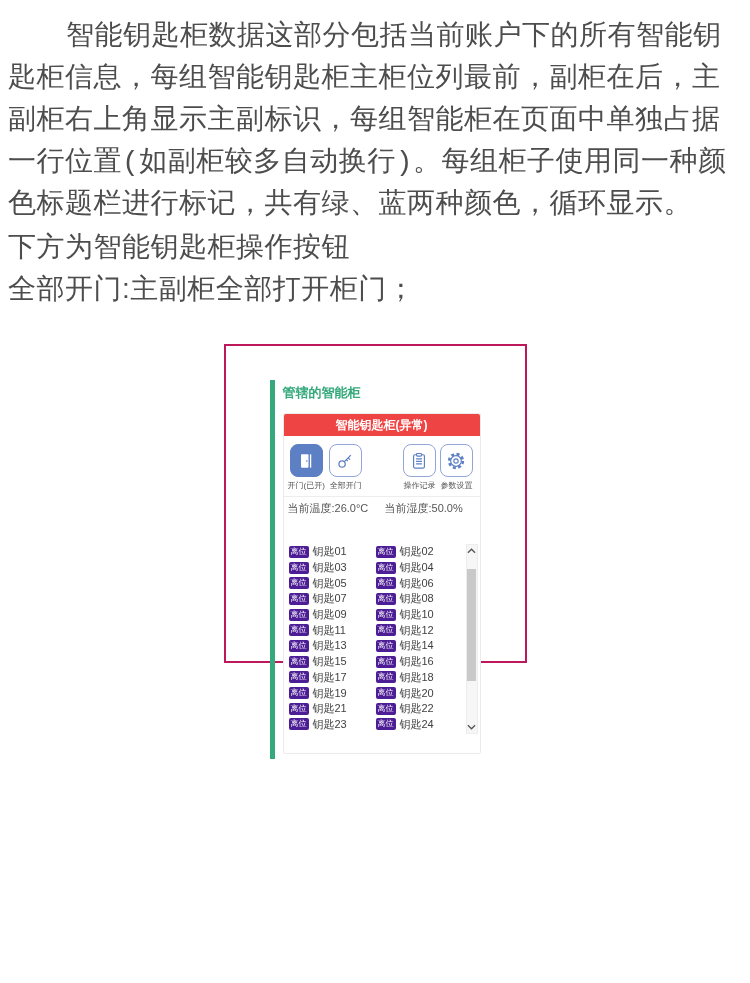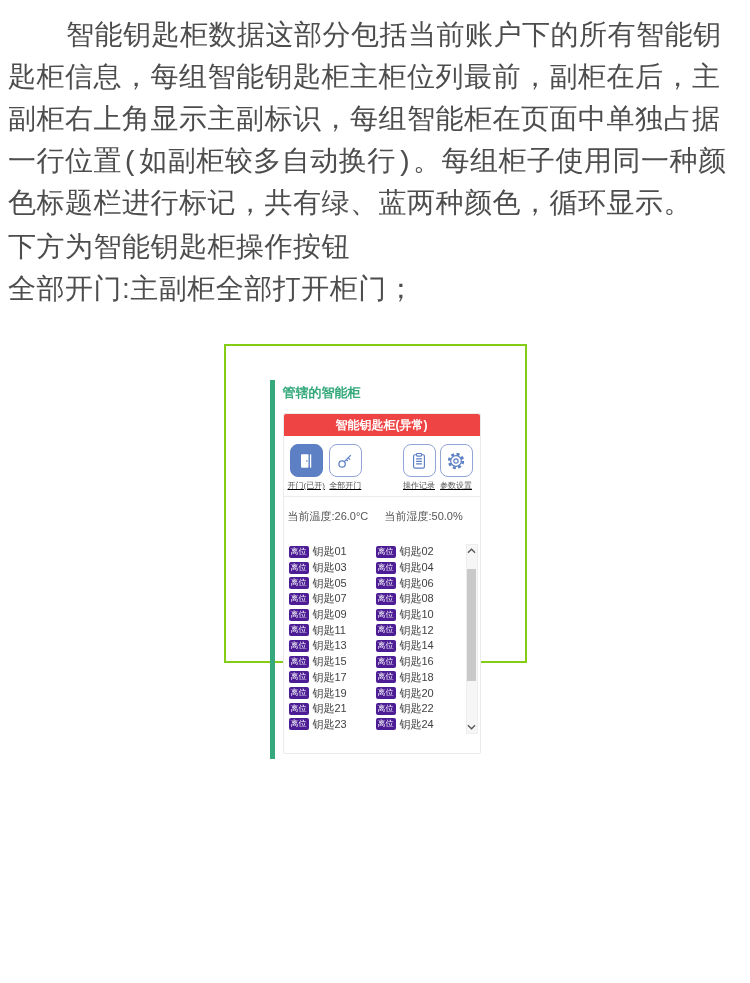--- a/index.html
+++ b/index.html
@@ -20,21 +20,21 @@
     letter-spacing: 0.5px;
   }
   .doc p { margin: 0; }
   .doc p.indent { text-indent: 58px; font-family: Liberation Mono, monospace; }
 
   
   .figure {
     position: relative;
     width: 303px; height: 319px;
     margin: 34px auto 0 auto;
-    border: 2px solid #84cc16;
+    border: 2px solid #be185d;
     background: #ffffff;
   }
 
   .stripe {
     position: absolute; left: 44px; top: 34px;
     width: 5px; height: 379px;
     background: #35a97b;
   }
 
   .shot-title {
@@ -59,21 +59,21 @@
     text-align: center;
     border-radius: 2px 2px 0 0;
   }
 
   .btn-row {
     display: flex;
     justify-content: space-between;
     padding: 8px 7px 0 4px;
   }
   .btn-group { display: flex; gap: 4px; }
-  .op-btn { text-align: center; cursor: pointer; text-decoration: underline; }
+  .op-btn { text-align: right; cursor: pointer; }
   .op-icon {
     width: 33px; height: 33px;
     margin: 0 auto;
     border: 1px solid #93a4d6;
     border-radius: 8px;
     background: #fff;
     display: flex; align-items: center; justify-content: center;
   }
   .op-btn.active .op-icon {
     background: #5d7fc3;
@@ -89,21 +89,20 @@
   .divider {
     margin-top: 5px;
     border-bottom: 1px solid #ededed;
   }
 
   .env-row {
     display: flex;
     padding: 4px 4px 0 4px;
     font-size: 11px;
     color: #555;
-    margin-top: 8px;
   }
   .env-row .env-temp { width: 97px; }
 
   
   .key-list {
     position: absolute;
     left: 0; top: 130px;
     width: 182px; height: 190px;
     padding-left: 5px;
     display: grid;

